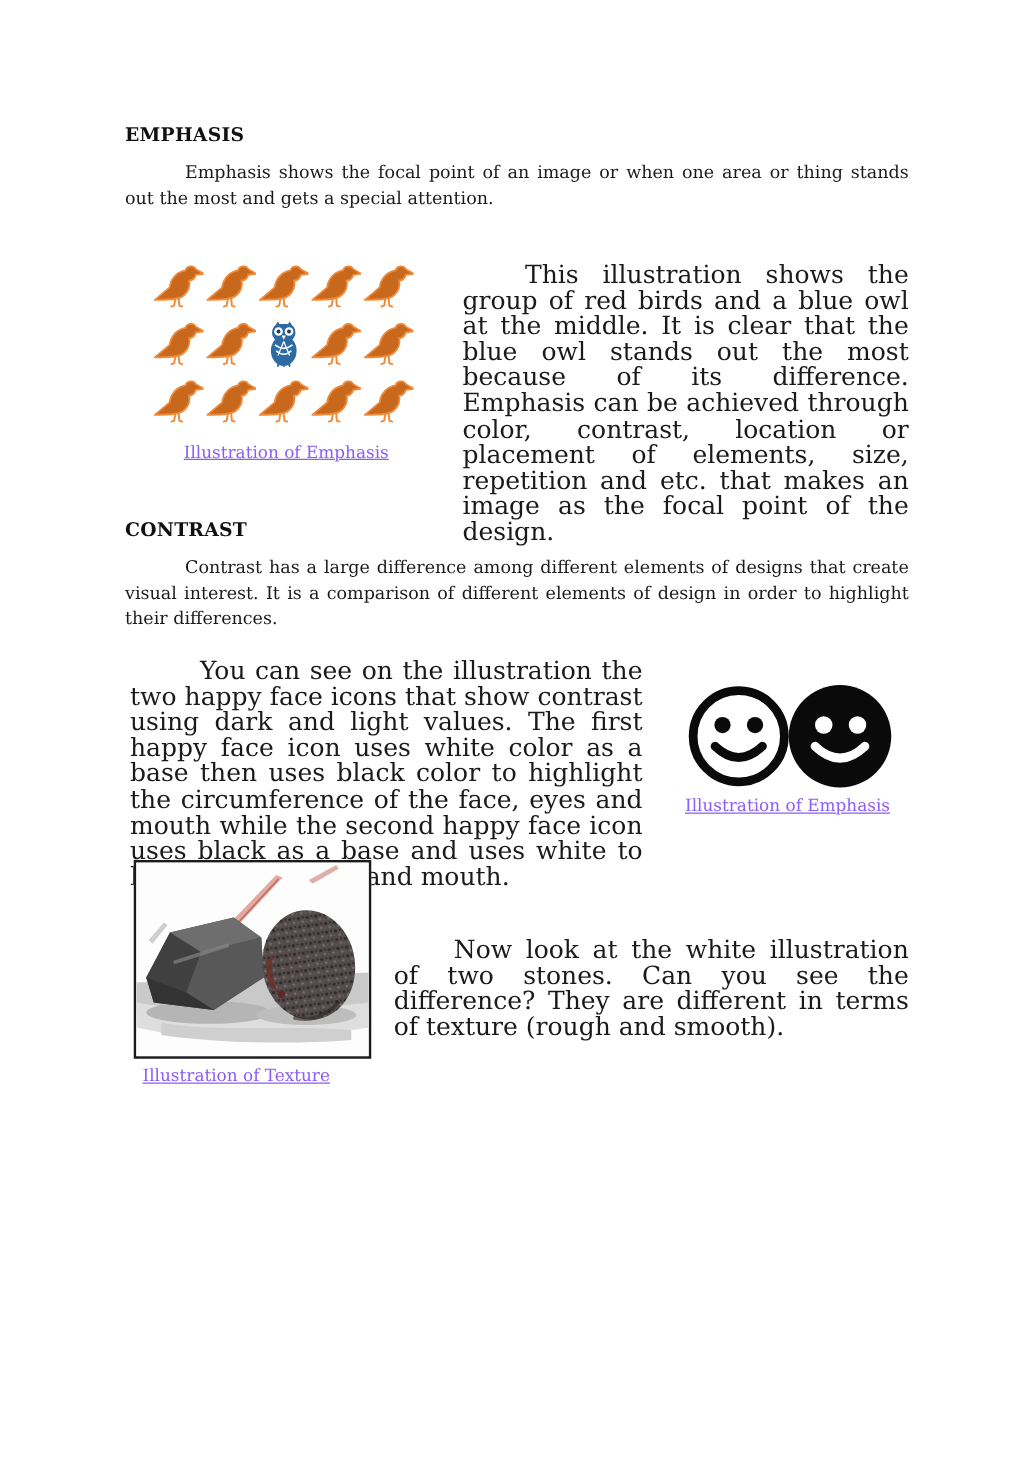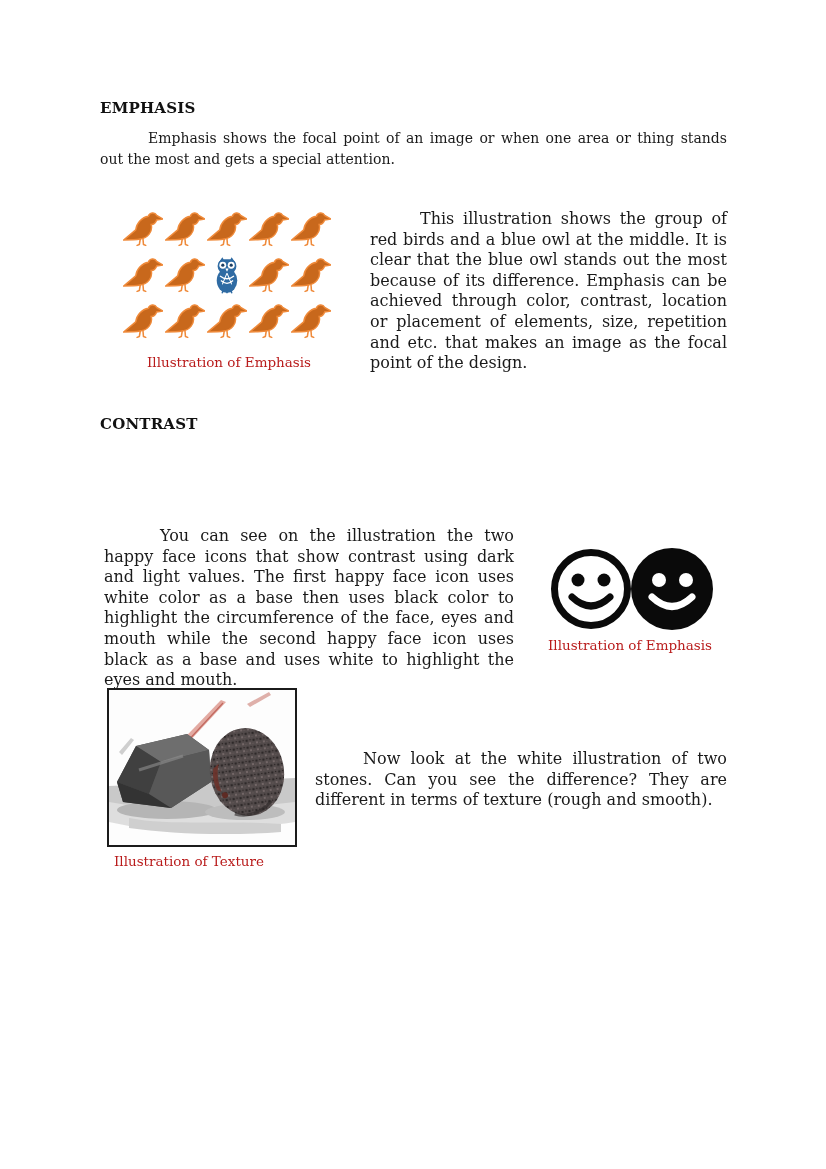--- a/index.html
+++ b/index.html
@@ -19,25 +19,26 @@
     font-weight: bold;
     letter-spacing: 0.2px;
     color: #111;
   }
   p.para {
     margin: 0;
     text-align: justify;
     text-indent: 48px;
   }
   .intro { font-size: 14px; line-height: 20.5px; }
-  .side  { font-size: 16px;   line-height: 20.6px; }
+  .side  { font-size: 20px;   line-height: 20.6px; }
   .caption {
     font-size: 13.5px;
     text-align: center;
-    color: #b91c1c;
+    color: #8b5cf6;
+    text-decoration: underline;
   }
   
   .bird-grid {
     display: grid;
     grid-template-columns: repeat(5, 42px);
     grid-auto-rows: 46px;
     align-items: center;
     justify-items: center;
   }
   .bird-grid svg.cell { width: 40px; height: 36px; display: block; }
@@ -138,20 +139,21 @@
        <use href="#sym-bird"></use>
      </svg>
       </div>
     <figcaption class="caption abs" style="left:110px; top:354px; width:238px;">Illustration of Emphasis</figcaption>
   </figure>
 
   <p class="para side abs" style="left:370px; top:209px; width:357px; text-indent:50px;">This illustration shows the group of red birds and a blue owl at the middle. It is clear that the blue owl stands out the most because of its difference. Emphasis can be achieved through color, contrast, location or placement of elements, size, repetition and etc. that makes an image as the focal point of the design.</p>
 
   <h2 class="heading abs" style="left:100px; top:415px;">CONTRAST</h2>
 
+  <p class="para intro abs" style="left:100px; top:444px; width:627px;">Contrast has a large difference among different elements of designs that create visual interest. It is a comparison of different elements of design in order to highlight their differences.</p>
 
   <p class="para side abs" style="left:104px; top:526px; width:410px; text-indent:56px;">You can see on the illustration the two happy face icons that show contrast using dark and light values. The first happy face icon uses white color as a base then uses black color to highlight the circumference of the face, eyes and mouth while the second happy face icon uses black as a base and uses white to highlight the eyes and mouth.</p>
 
   <figure class="abs" style="left:0; top:0; margin:0;">
     <div class="smiley-row abs" style="left:550px; top:546px;">
       <svg width="82" height="84" viewBox="0 0 82 84">
         <circle cx="41" cy="42" r="36.5" fill="#ffffff" stroke="#0a0a0a" stroke-width="7"></circle>
         <circle cx="28" cy="33" r="6.5" fill="#0a0a0a"></circle>
         <circle cx="54" cy="33" r="6.5" fill="#0a0a0a"></circle>
         <path d="M22 50 Q41 68 60 50" fill="none" stroke="#0a0a0a" stroke-width="7" stroke-linecap="round"></path>

